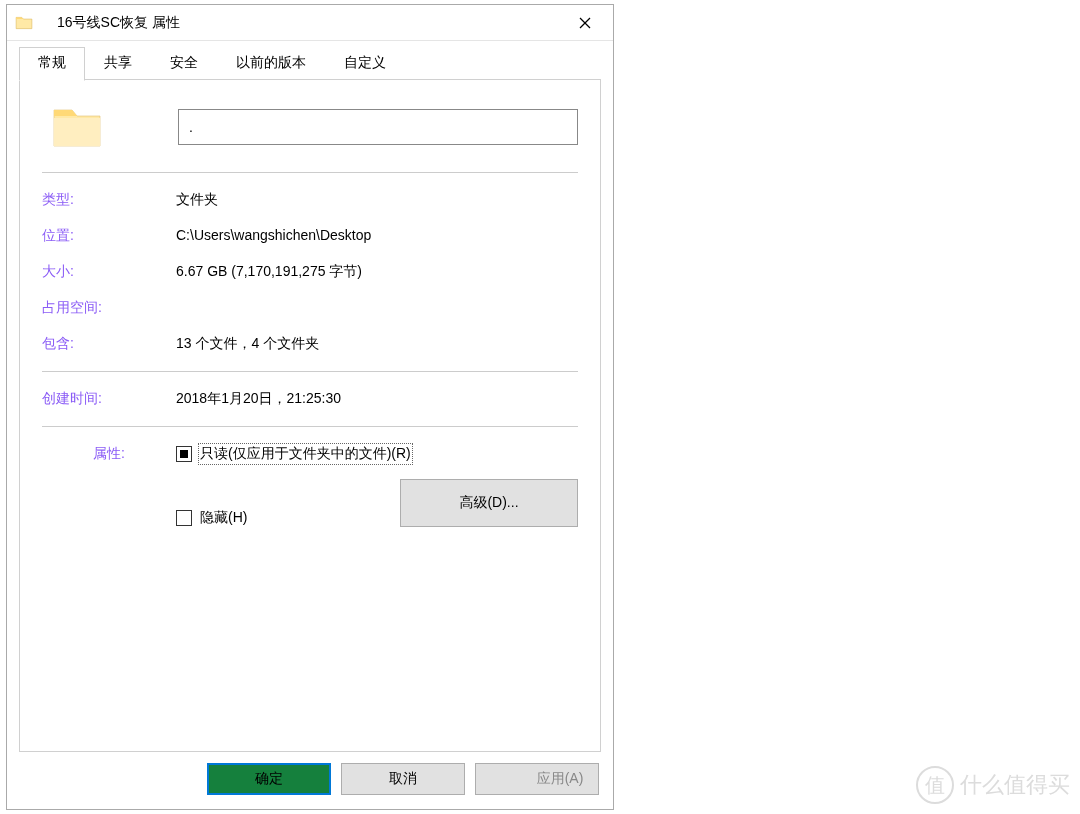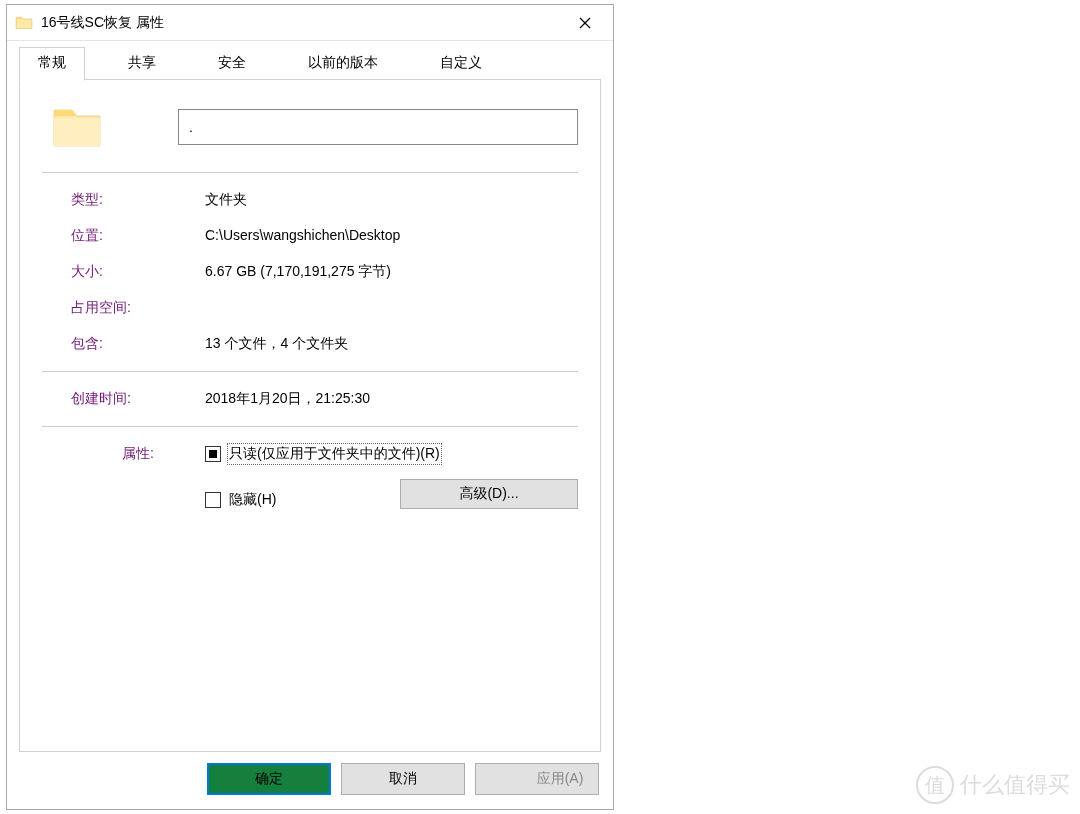--- a/index.html
+++ b/index.html
@@ -26,20 +26,21 @@
       display: flex;
       flex-direction: column;
     }
     .titlebar {
       display: flex;
       align-items: center;
       height: 36px;
       background: #ffffff;
       border-bottom: 1px solid #e5e5e5;
       padding-left: 8px;
+      gap: 16px;
     }
     .titlebar-icon {
       width: 18px;
       height: 18px;
       margin-right: 8px;
       display: flex;
       align-items: center;
       justify-content: center;
     }
     .titlebar-title {
@@ -59,21 +60,20 @@
       width: 12px;
       height: 12px;
     }
     .tabs-container {
       padding: 6px 12px 0 12px;
       background: #ffffff;
     }
     .tabs {
       display: flex;
       position: relative;
-      gap: 24px;
     }
     .tab {
       padding: 6px 18px 8px 18px;
       font-size: 14px;
       color: #000;
       cursor: pointer;
       border: 1px solid transparent;
       border-bottom: none;
       position: relative;
       z-index: 1;
@@ -118,23 +118,22 @@
       border: none;
       border-top: 1px solid #cccccc;
       margin: 2px 0 18px 0;
     }
     .prop-row {
       display: flex;
       margin-bottom: 18px;
     }
     .prop-label {
       width: 134px;
-      color: #701a75;
+      color: #8b5cf6;
       flex-shrink: 0;
-      margin-left: 29px;
     }
     .prop-value {
       color: #000;
       flex: 1;
     }
     .attr-section {
       display: flex;
     }
     .attr-label {
       width: 134px;
@@ -172,21 +171,21 @@
       outline: 1px dotted #666;
       outline-offset: 1px;
     }
     .adv-row {
       display: flex;
       align-items: flex-end;
       justify-content: space-between;
     }
     .adv-button {
       width: 178px;
-      height: 30px;
+      height: 48px;
       background: #e1e1e1;
       border: 1px solid #adadad;
       font-size: 14px;
       font-family: inherit;
       cursor: pointer;
       text-align: center;
     }
     .button-bar {
       display: flex;
       justify-content: flex-end;

